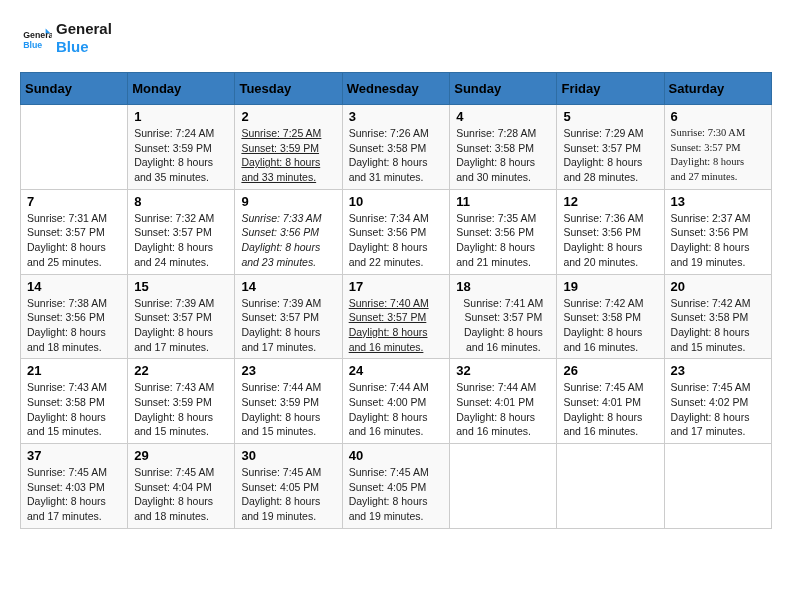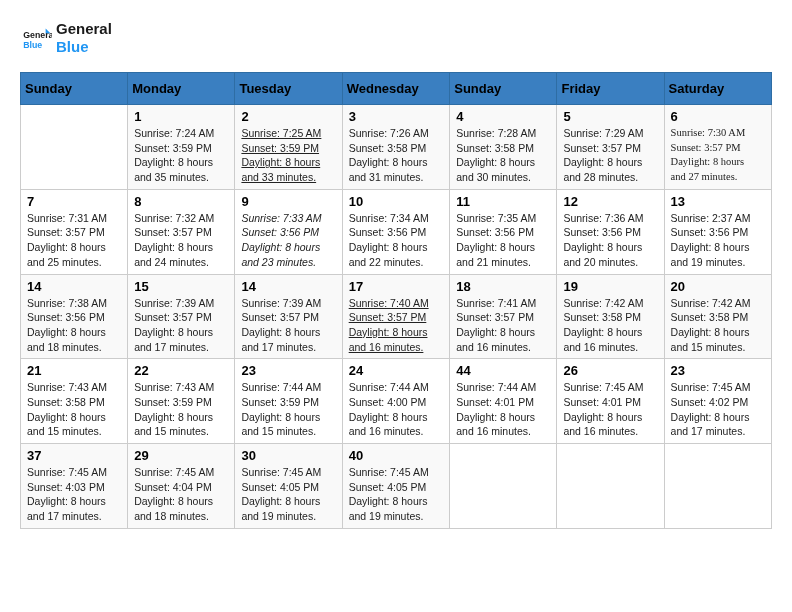--- a/index.html
+++ b/index.html
@@ -227,21 +227,21 @@
         </td>
         <td>
           <span class="day-number">17</span>
           <div class="day-info" style="white-space: pre-line; text-decoration: underline;">Sunrise: 7:40 AM
 Sunset: 3:57 PM
 Daylight: 8 hours
 and 16 minutes.</div>
         </td>
         <td>
           <span class="day-number">18</span>
-          <div class="day-info" style="white-space: pre-line;">Sunrise: 7:41 AM
+          <div class="day-info" style="white-space: pre-line; text-align: center;">Sunrise: 7:41 AM
 Sunset: 3:57 PM
 Daylight: 8 hours
 and 16 minutes.</div>
         </td>
         <td>
           <span class="day-number">19</span>
           <div class="day-info" style="white-space: pre-line;">Sunrise: 7:42 AM
 Sunset: 3:58 PM
 Daylight: 8 hours
 and 16 minutes.</div>
@@ -277,21 +277,21 @@
 and 15 minutes.</div>
         </td>
         <td>
           <span class="day-number">24</span>
           <div class="day-info" style="white-space: pre-line;">Sunrise: 7:44 AM
 Sunset: 4:00 PM
 Daylight: 8 hours
 and 16 minutes.</div>
         </td>
         <td>
-          <span class="day-number">44</span>
+          <span class="day-number">32</span>
           <div class="day-info" style="white-space: pre-line;">Sunrise: 7:44 AM
 Sunset: 4:01 PM
 Daylight: 8 hours
 and 16 minutes.</div>
         </td>
         <td>
           <span class="day-number">26</span>
           <div class="day-info" style="white-space: pre-line;">Sunrise: 7:45 AM
 Sunset: 4:01 PM
 Daylight: 8 hours

